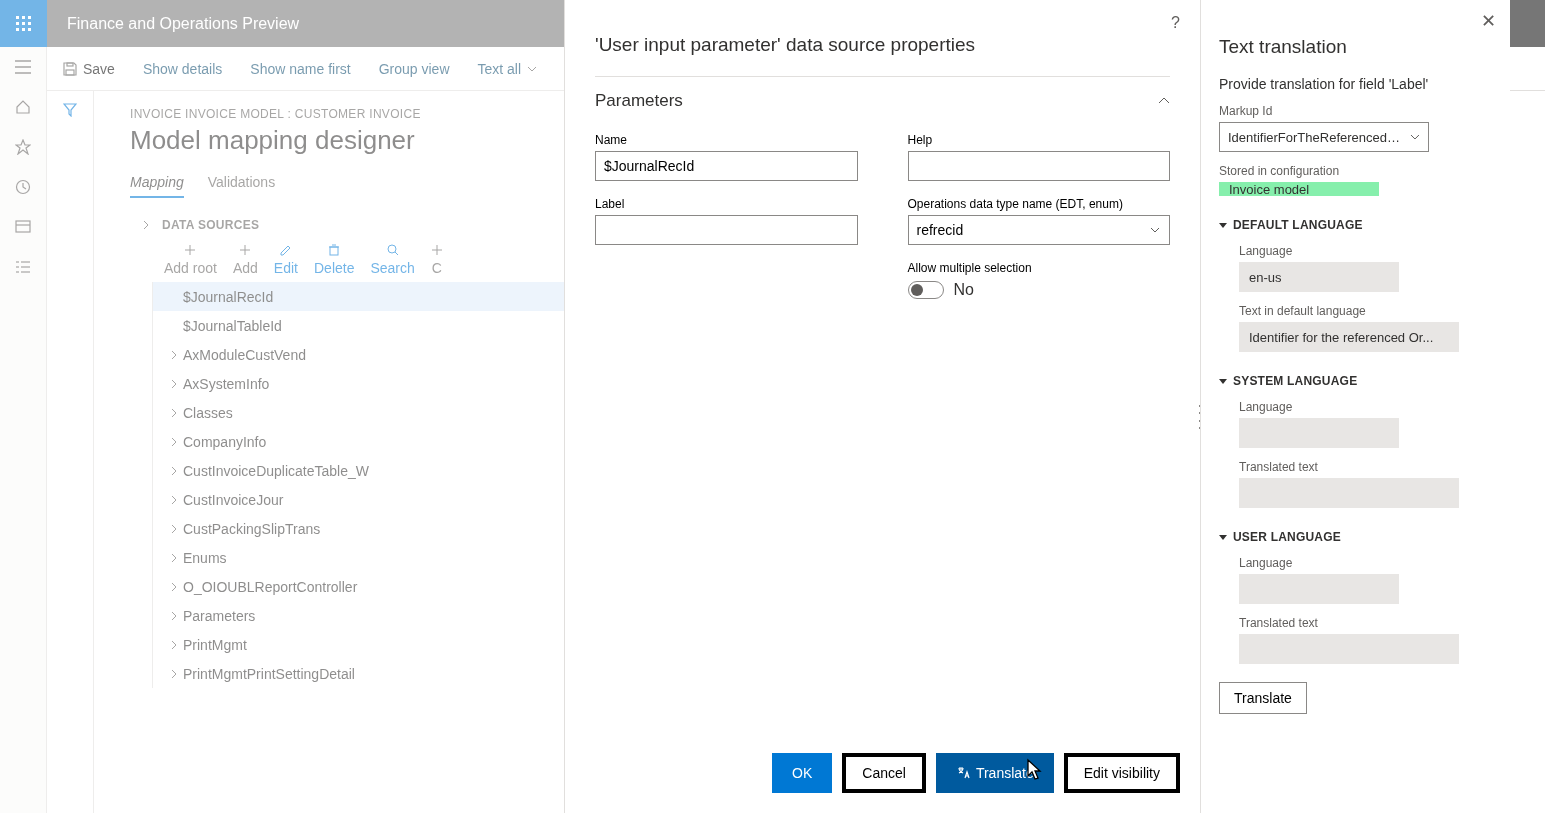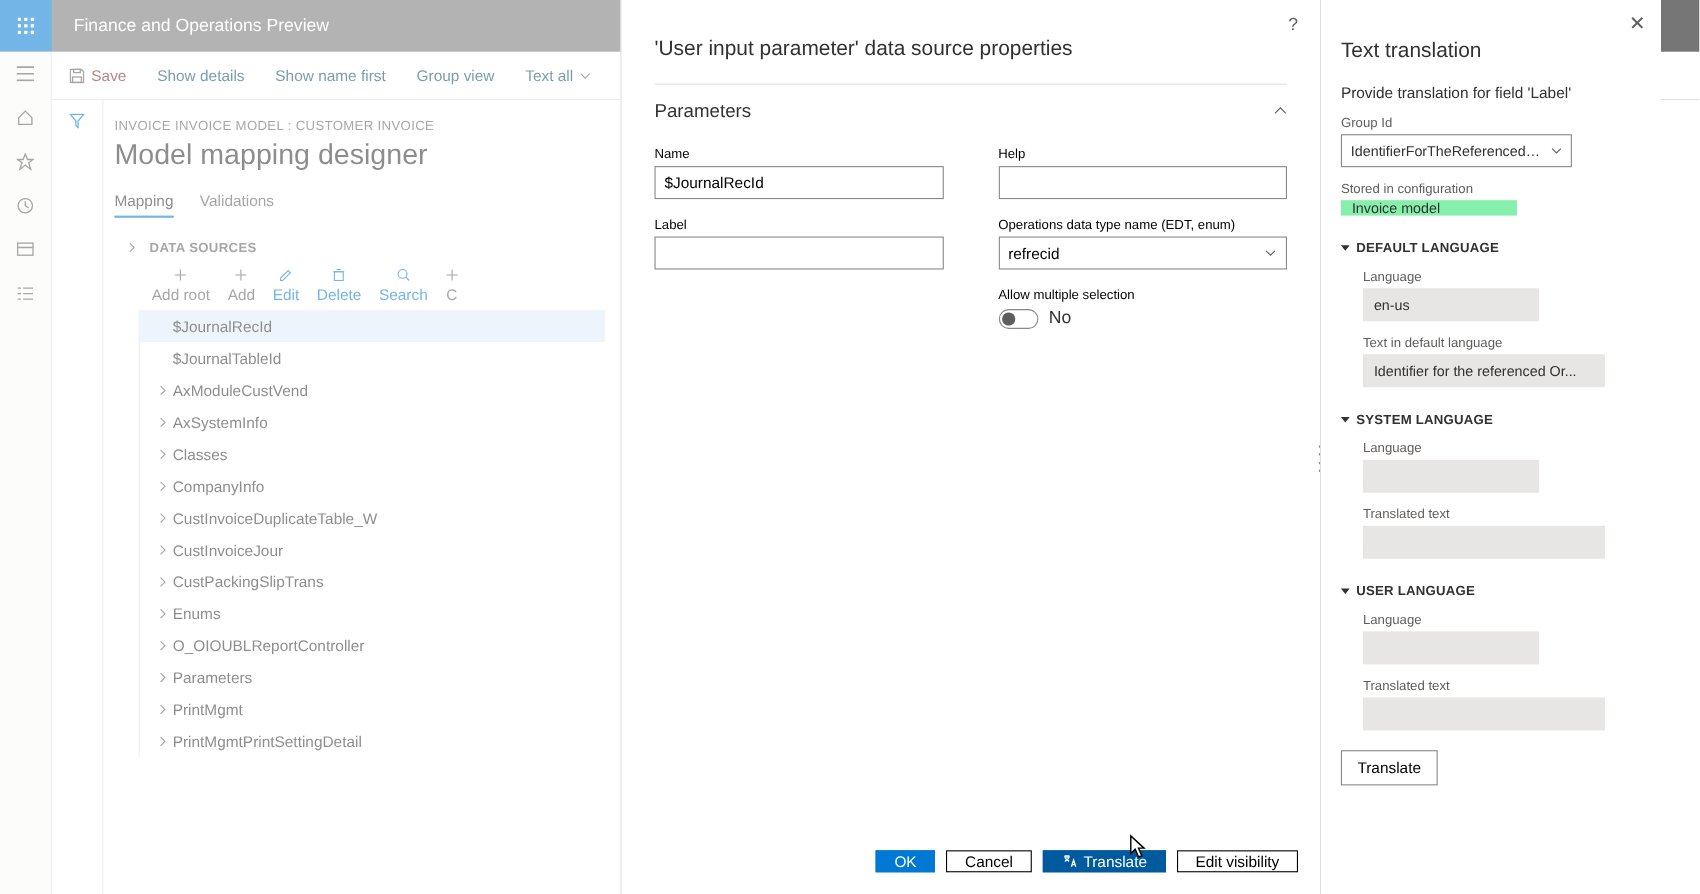--- a/index.html
+++ b/index.html
@@ -9,32 +9,32 @@
 .waffle { width:47px; height:47px; background:#0078d4; display:flex; align-items:center; justify-content:center; cursor:pointer; }
 .waffle svg { fill:#fff; }
 .app-title { padding-left:20px; font-size:16px; font-weight:400; }
 
 .left-rail { position:absolute; top:47px; left:0; width:47px; height:766px; background:#faf9f8; border-right:1px solid #e1dfdd; display:flex; flex-direction:column; align-items:center; }
 .rail-btn { width:47px; height:40px; display:flex; align-items:center; justify-content:center; cursor:pointer; color:#605e5c; }
 .rail-btn svg { stroke:#605e5c; fill:none; }
 
 .toolbar { position:absolute; top:47px; left:47px; right:0; height:44px; border-bottom:1px solid #e1dfdd; display:flex; align-items:center; padding-left:16px; gap:28px; font-size:14px; }
 .toolbar .tb-item { display:flex; align-items:center; gap:6px; cursor:pointer; color:#0c4a6e; }
-.toolbar .tb-item.save-it { color:#7f1d1d; }
+.toolbar .tb-item.save-it { color:#000000; }
 .toolbar .tb-item.save-it svg { stroke:#605e5c; }
 
 .filter-col { position:absolute; top:91px; left:47px; width:47px; height:722px; border-right:1px solid #e1dfdd; display:flex; justify-content:center; padding-top:12px; }
 .filter-col svg { stroke:#0078d4; fill:none; }
 
-.main-area { position:absolute; top:91px; left:80px; width:470px; height:722px; padding:16px 0 0 24px; }
+.main-area { position:absolute; top:91px; left:106px; width:470px; height:722px; padding:16px 0 0 24px; }
 .breadcrumb { font-size:12px; color:#605e5c; letter-spacing:0.3px; }
 .page-title { font-size:26px; font-weight:300; color:#323130; margin-top:4px; }
 .tabs { margin-top:18px; display:flex; gap:24px; font-size:14px; }
 .tab { padding-bottom:6px; cursor:pointer; color:#605e5c; }
-.tab.active { color:#323130; border-bottom:2px solid #0078d4; }
+.tab.active { color:#323130; border-bottom:2px solid #0078d4;font-style:italic; }
 .ds-heading-row { display:flex; align-items:center; margin-top:20px; padding-left:6px; }
 .caret { width:20px; display:inline-flex; justify-content:center; color:#605e5c; cursor:pointer; }
 .ds-heading { font-size:12px; font-weight:600; color:#605e5c; letter-spacing:0.3px; margin-left:6px; }
 .ds-actions { display:flex; gap:16px; margin:12px 0 6px 34px; font-size:14px; }
 .ds-action { display:flex; align-items:center; gap:4px; color:#0078d4; cursor:pointer;flex-direction:column; }
 .ds-action.gray { color:#605e5c; }
 .ds-action svg { stroke:currentColor; fill:none; }
 .ds-tree { border-left:1px solid #e1dfdd; margin-left:22px; }
 .tree-item { height:29px; display:flex; align-items:center; font-size:14px; cursor:pointer; padding-left:12px; }
 .tree-item.sel { background:#deecf9; }
@@ -51,21 +51,21 @@
 .props-body { padding:20px 30px; flex:1; }
 .section-head { border-top:1px solid #e1dfdd; padding-top:14px; display:flex; justify-content:space-between; align-items:center; cursor:pointer; }
 .section-head .stitle { font-size:17px; font-weight:400; }
 .fields-grid { display:grid; grid-template-columns:1fr 1fr; gap:16px 50px; margin-top:22px; }
 .field label { font-size:12px; color:#000000; display:block; margin-bottom:4px; }
 .field input[type=text], .field select { width:100%; height:30px; border:1px solid #8a8886; padding:0 8px; font-size:14px; background:#fff; }
 .toggle-row { display:flex; align-items:center; gap:10px; margin-top:6px; }
 .toggle { width:36px; height:18px; border:1px solid #8a8886; border-radius:9px; position:relative; cursor:pointer; background:#fff; }
 .toggle .knob { position:absolute; top:2px; left:2px; width:12px; height:12px; background:#605e5c; border-radius:50%; }
 .props-footer { padding:12px 20px 20px; display:flex; justify-content:flex-end; gap:10px; border-top:0; }
-.btn { height:20px; padding:0 16px; font-size:14px; border:1px solid #000000; background:#fff; cursor:pointer; display:inline-flex; align-items:center; gap:6px; }
+.btn { height:40px; padding:0 16px; font-size:14px; border:4px solid #000000; background:#fff; cursor:pointer; display:inline-flex; align-items:center; gap:6px; }
 .btn.primary { background:#0078d4; color:#fff; border-color:#0078d4; }
 .btn.accent { background:#005a9e; color:#fff; border-color:#005a9e; }
 .btn.accent svg { stroke:#fff; fill:none; }
 
 .trans-panel { position:absolute; top:0; left:1200px; width:310px; height:813px; background:#fff; border-left:1px solid #e1dfdd; padding:12px 18px; overflow:hidden; }
 .trans-close { position:absolute; top:10px; right:14px; cursor:pointer; color:#605e5c; font-size:18px; }
 .trans-title { font-size:19px; font-weight:400; margin-top:24px; }
 .trans-sub { font-size:14px; margin-top:18px; }
 .tp-label { font-size:12px; color:#605e5c; margin-top:12px; display:block; }
 .tp-select { width:210px; height:30px; border:1px solid #8a8886; display:flex; align-items:center; justify-content:space-between; padding:0 8px; font-size:13px; margin-top:4px; cursor:pointer; overflow:hidden; white-space:nowrap; }
@@ -418,21 +418,21 @@
     <span></span>
     <span></span>
     <span></span>
   </div>
 
 <div class="trans-panel">
   <div class="trans-close">✕</div>
   <div class="trans-title">Text translation</div>
   <div class="trans-sub">Provide translation for field 'Label'</div>
 
-  <label class="tp-label">Group Id</label>
+  <label class="tp-label">Markup Id</label>
   <div class="tp-select">
     <span style="overflow:hidden; text-overflow:ellipsis;">IdentifierForTheReferencedOr...</span>
     <svg width="10" height="6" viewBox="0 0 10 6" stroke="#605e5c" fill="none">
         <path d="M1 1 L5 5 L9 1"></path>
       </svg>
   </div>
 
   <label class="tp-label">Stored in configuration</label>
   <div class="tp-static">Invoice model</div>
 

